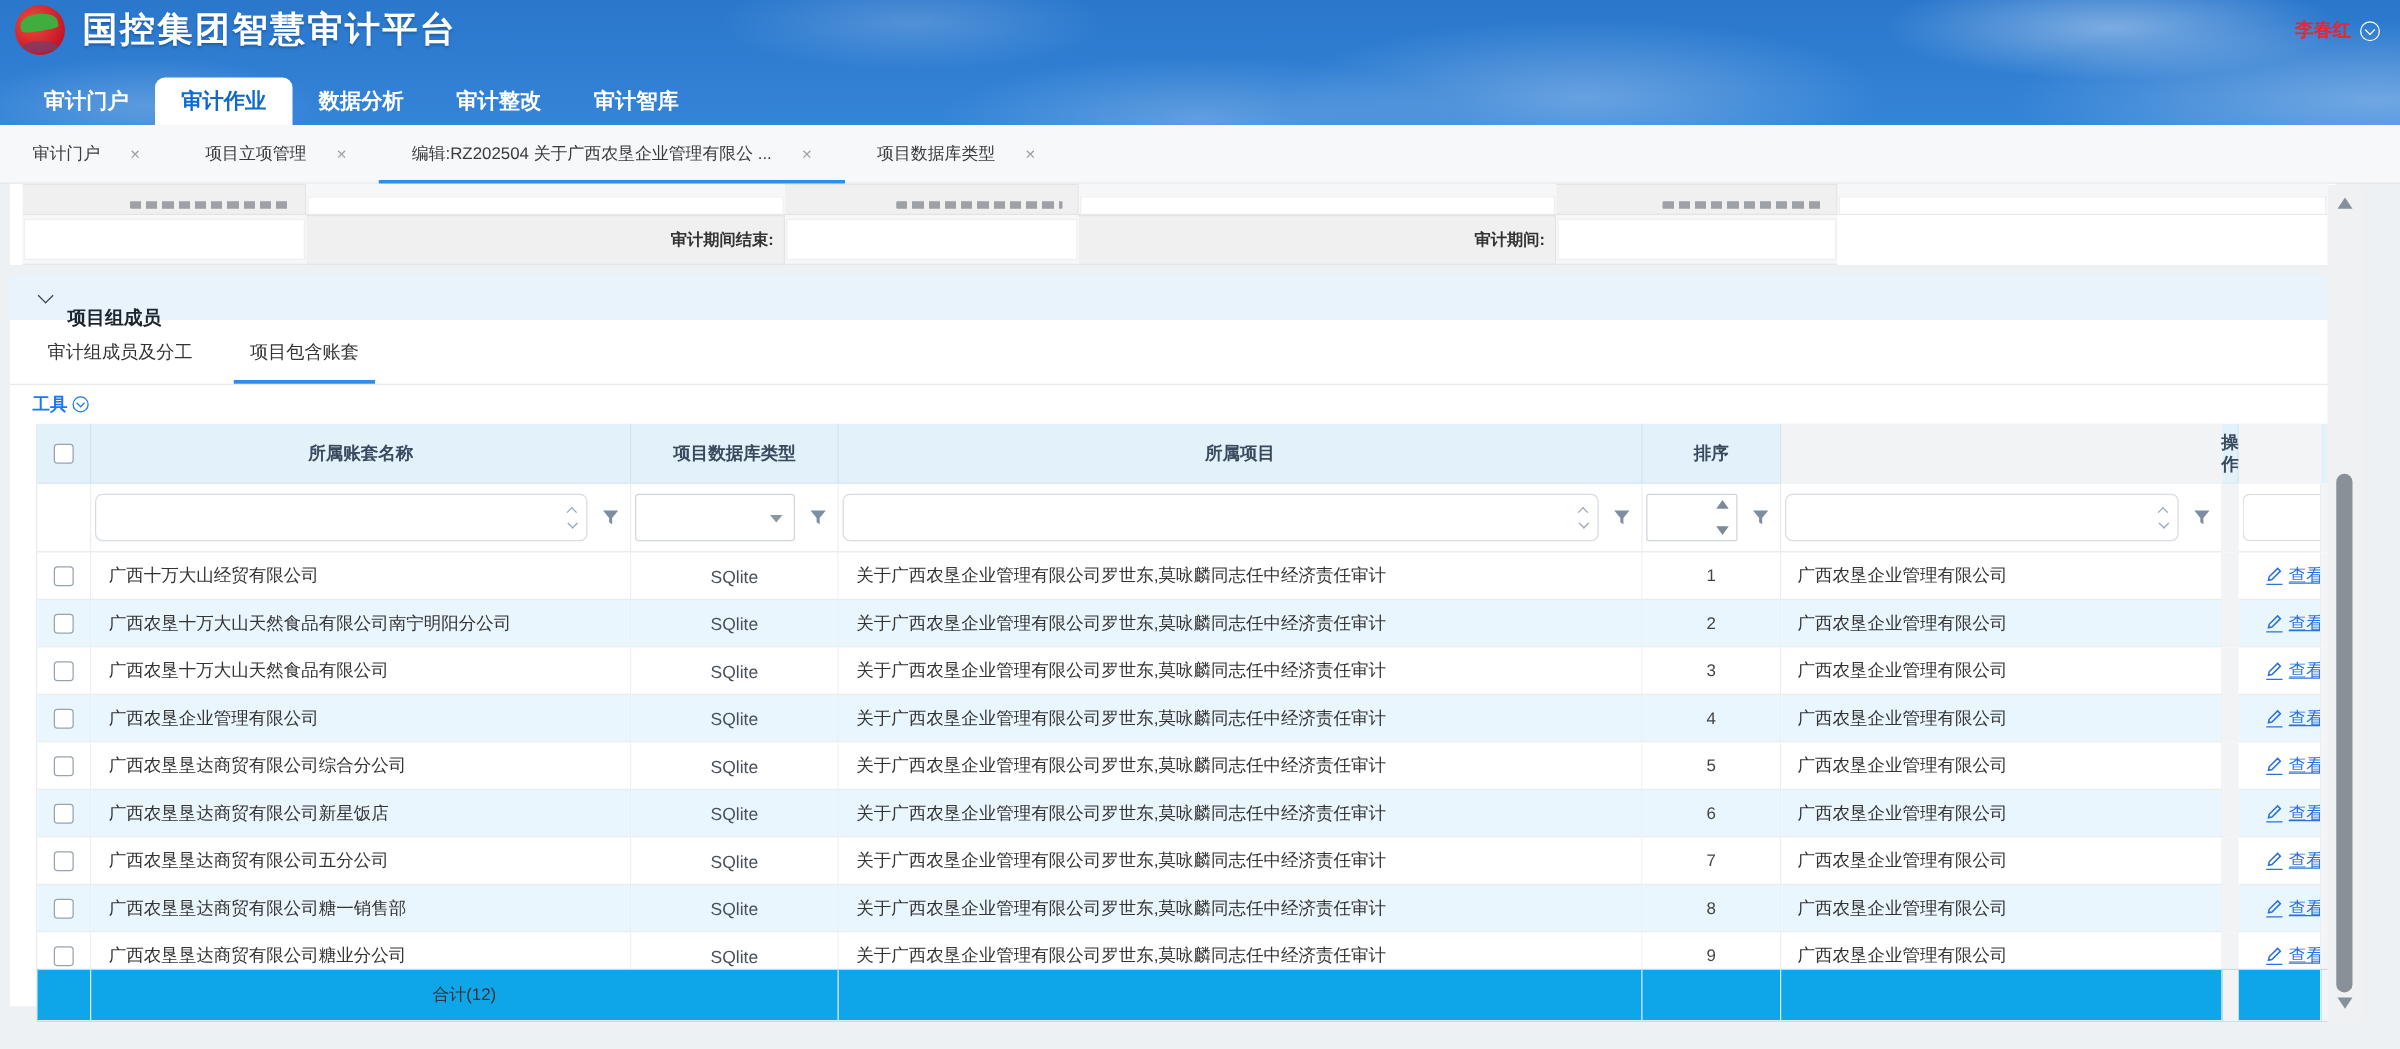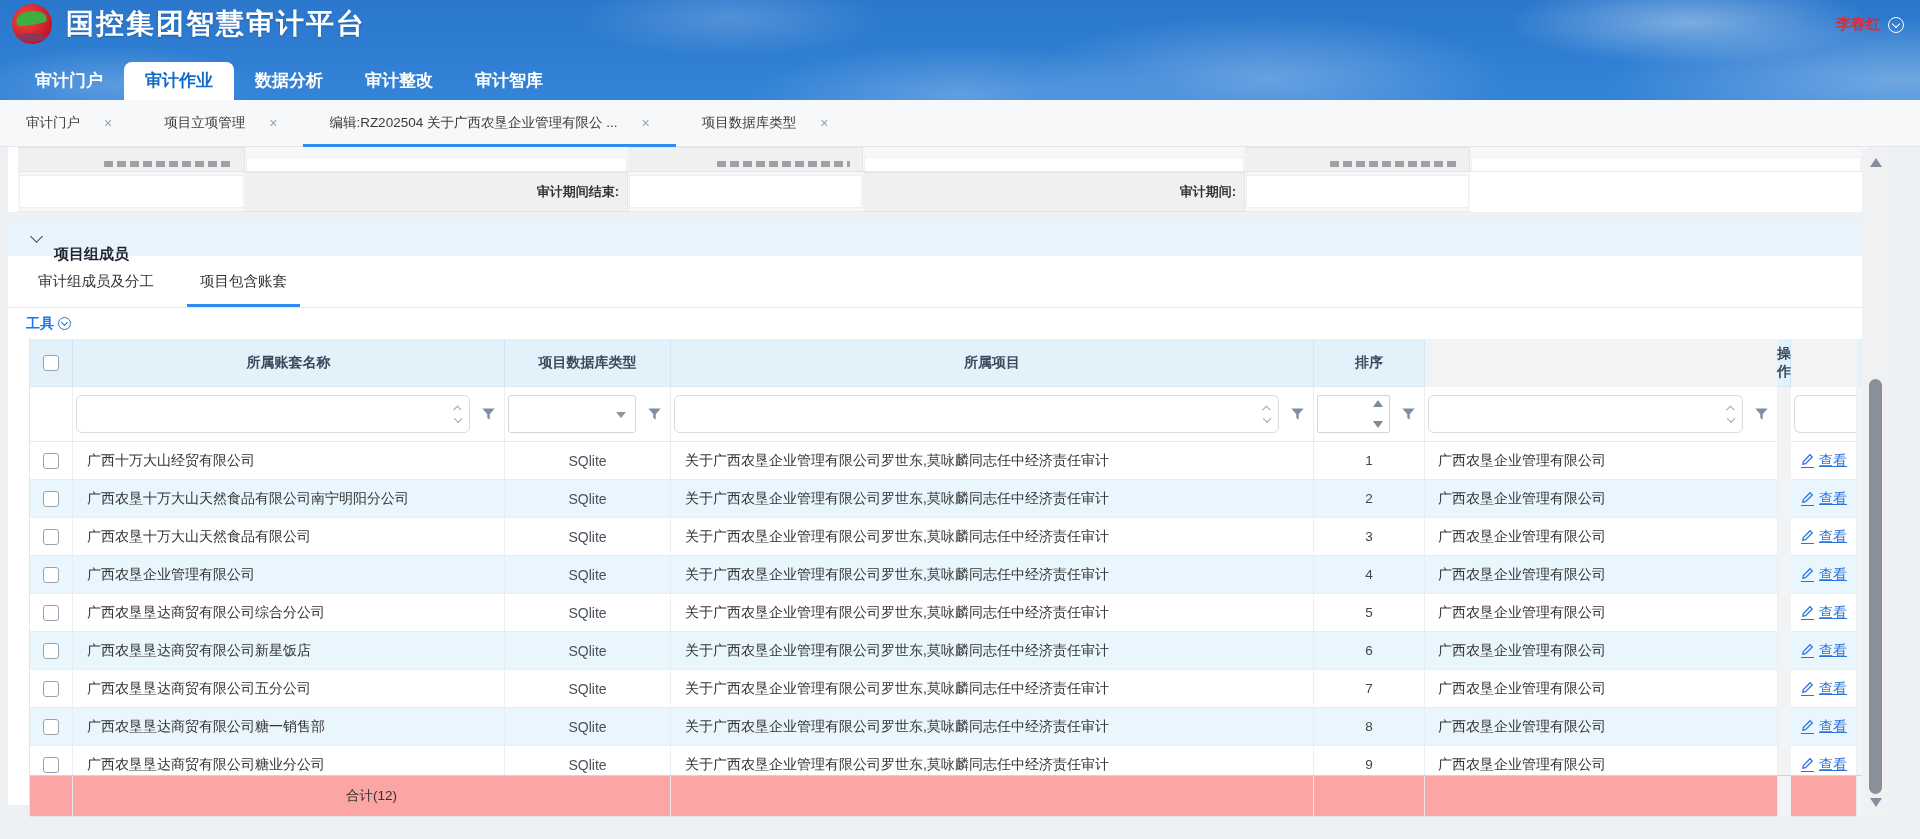--- a/index.html
+++ b/index.html
@@ -134,25 +134,25 @@
   .tr:nth-child(even) .td { background:#eaf6fd; }
   .td { background:#fff; display:flex; align-items:center; border-right:1px solid #eceff2;
     border-bottom:1px solid #ebebeb; font-size:14px; color:#333; overflow:hidden;
     white-space:nowrap; }
   .td.cb, .th.cb, .fcell.cb { justify-content:center; padding:0; }
   .td.name { padding-left:14px; }
   .td.db { justify-content:center; color:#49505a; }
   .td.proj { padding-left:14px; }
   .td.order { justify-content:center; color:#444; font-size:13.5px; }
   .td.unit { padding-left:13px; }
-  .td.action { padding-left:10px; gap:5px; color:#2b72d7; }
+  .td.action { padding-left:22px; gap:5px; color:#2b72d7; }
   .pencil { display:inline-flex; border-bottom:1.3px solid #2b72d7; padding-bottom:1px; }
   .view-link { color:#2b72d7; text-decoration:underline; font-size:14px; cursor:pointer; }
 
-  .tfoot { height:42px; display:grid; background:#fca5a5; border-top:1px solid #cfd6dc;
+  .tfoot { height:42px; display:grid; background:#0ea5e9; border-top:1px solid #cfd6dc;
     grid-template-columns:43px 598px 643px 111px 353px 13px 66px 12px; }
   .tf { border-right:1px solid #e6eaee; border-bottom:1px solid #e6e6e6; display:flex;
     align-items:center; justify-content:center; font-size:13.5px; color:#333; }
 
   input[type=checkbox] { appearance:none; -webkit-appearance:none; width:16px; height:16px;
     border:1.4px solid #98a3ae; border-radius:3px; background:#fff; cursor:pointer; }
 
   
   .vscroll { position:absolute; left:1862px; top:148px; width:28px; height:670px;
     background:#f0f1f3; }

